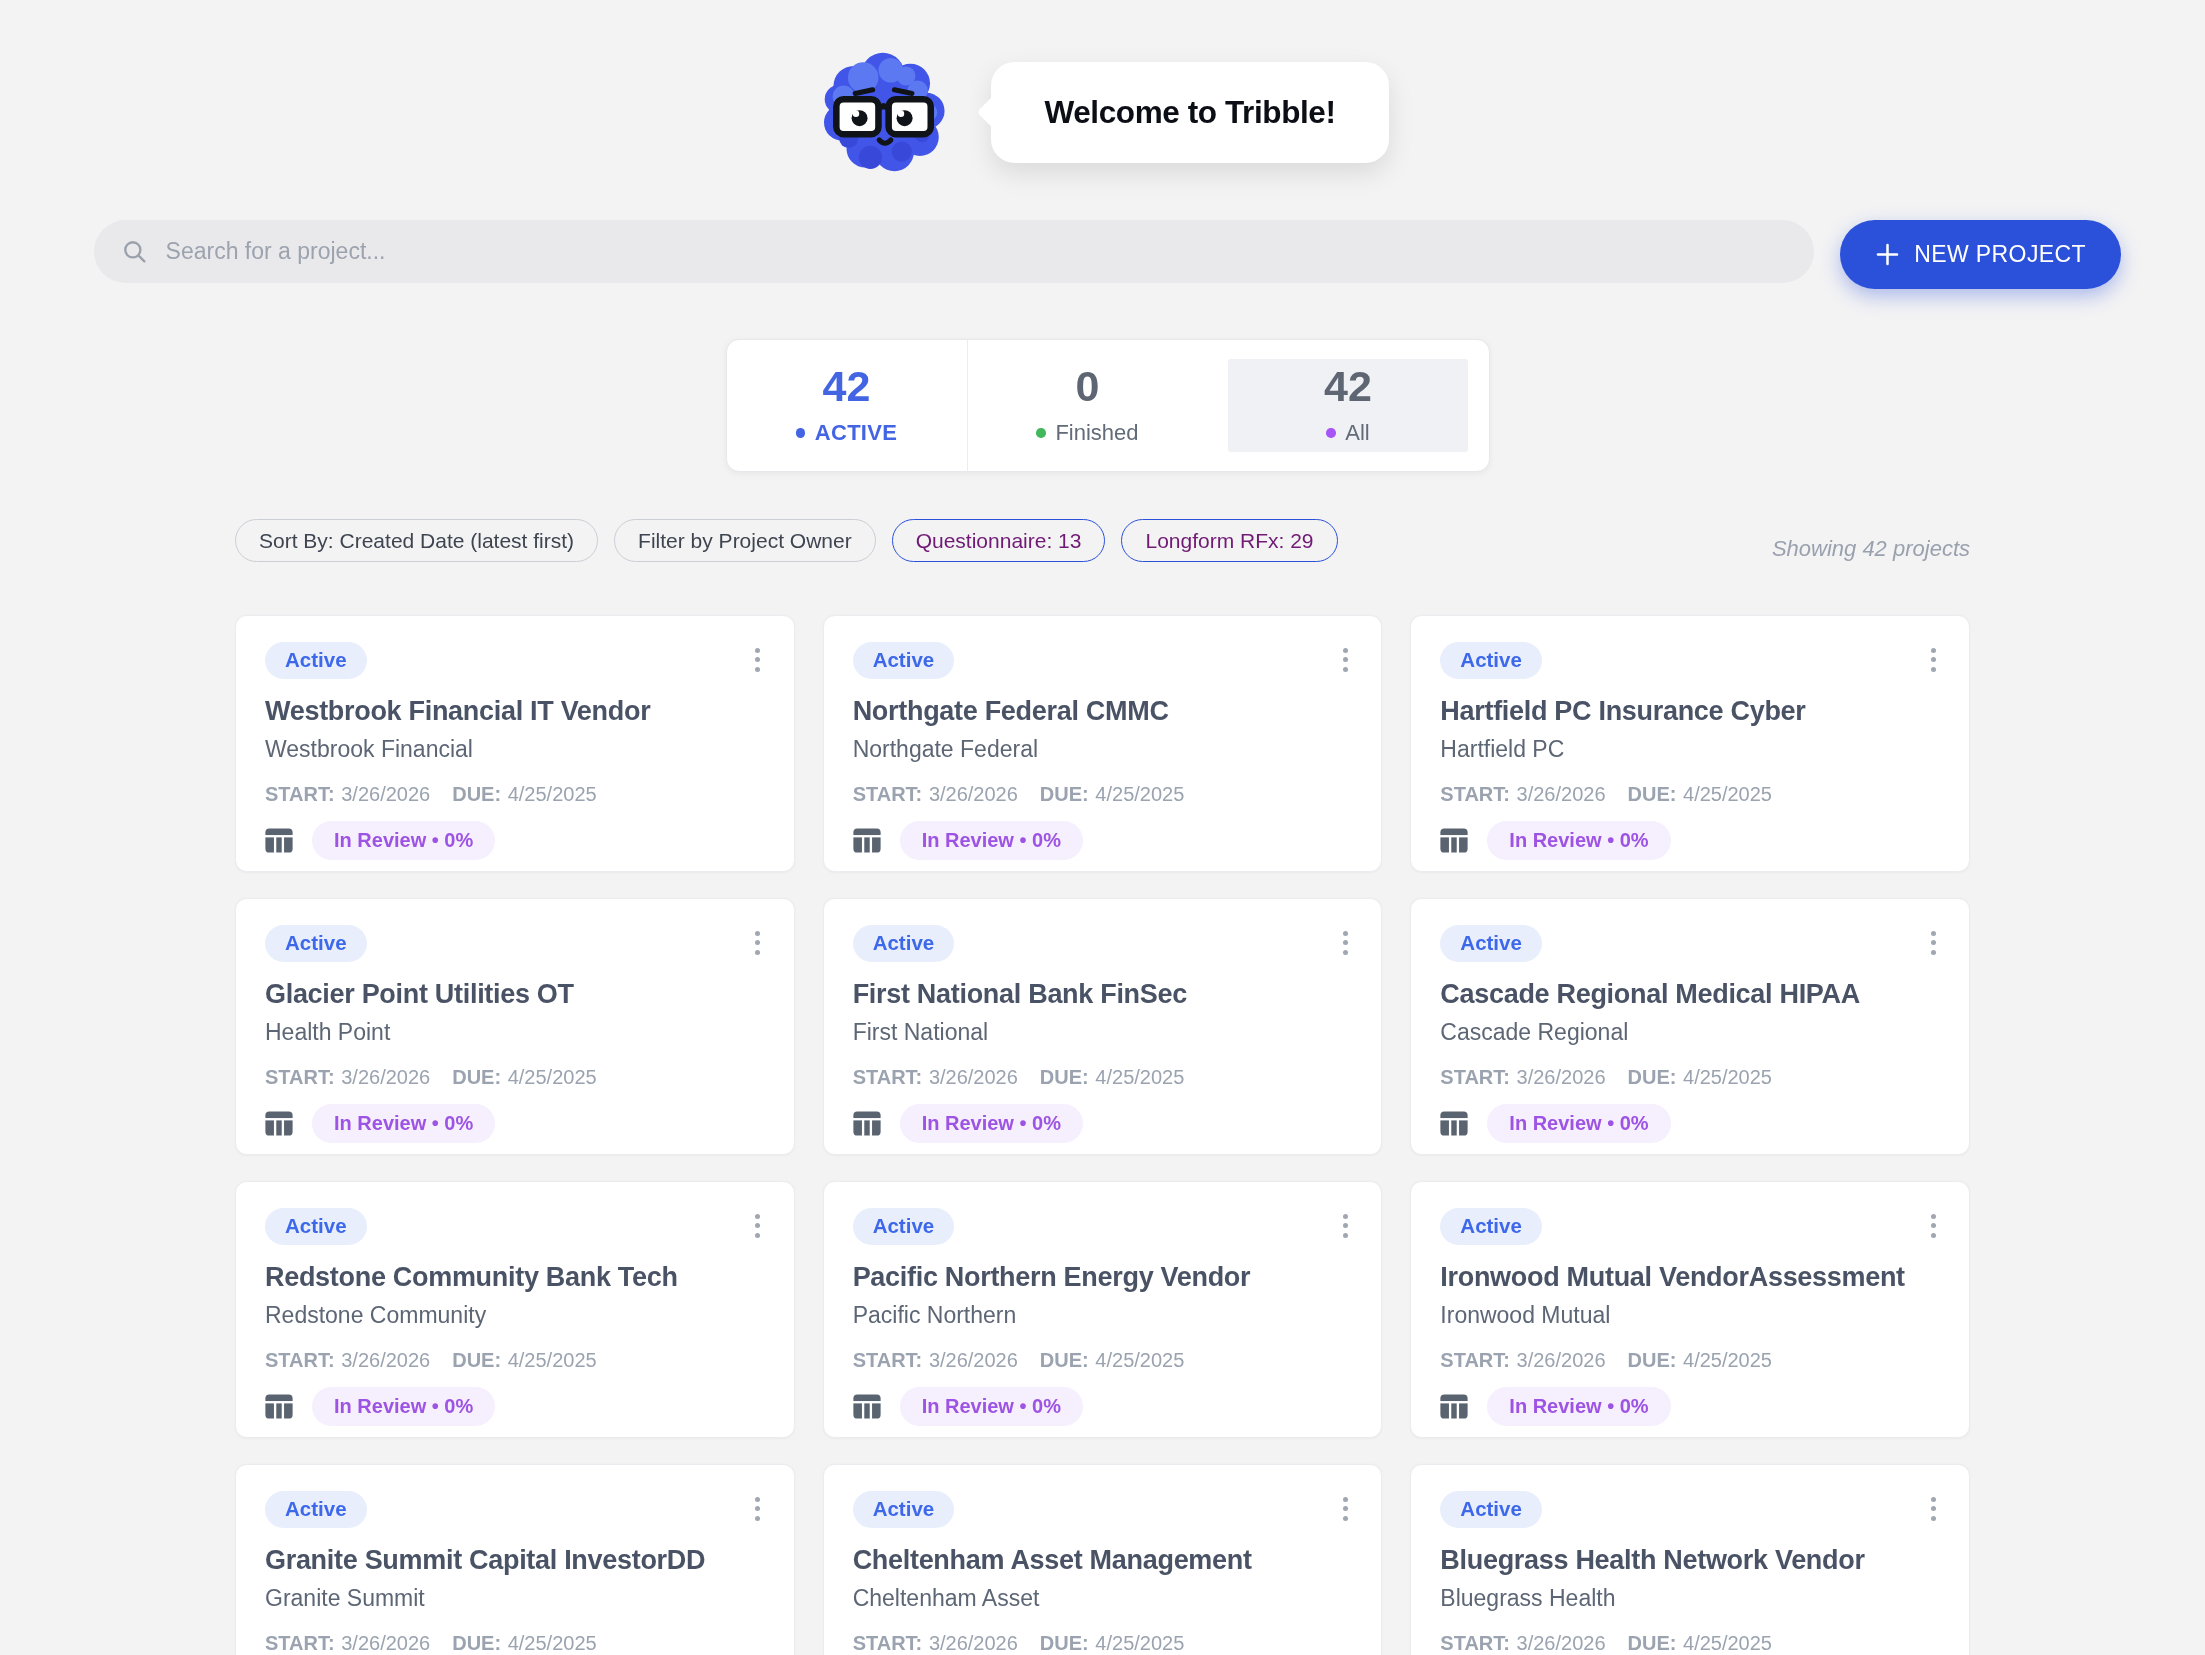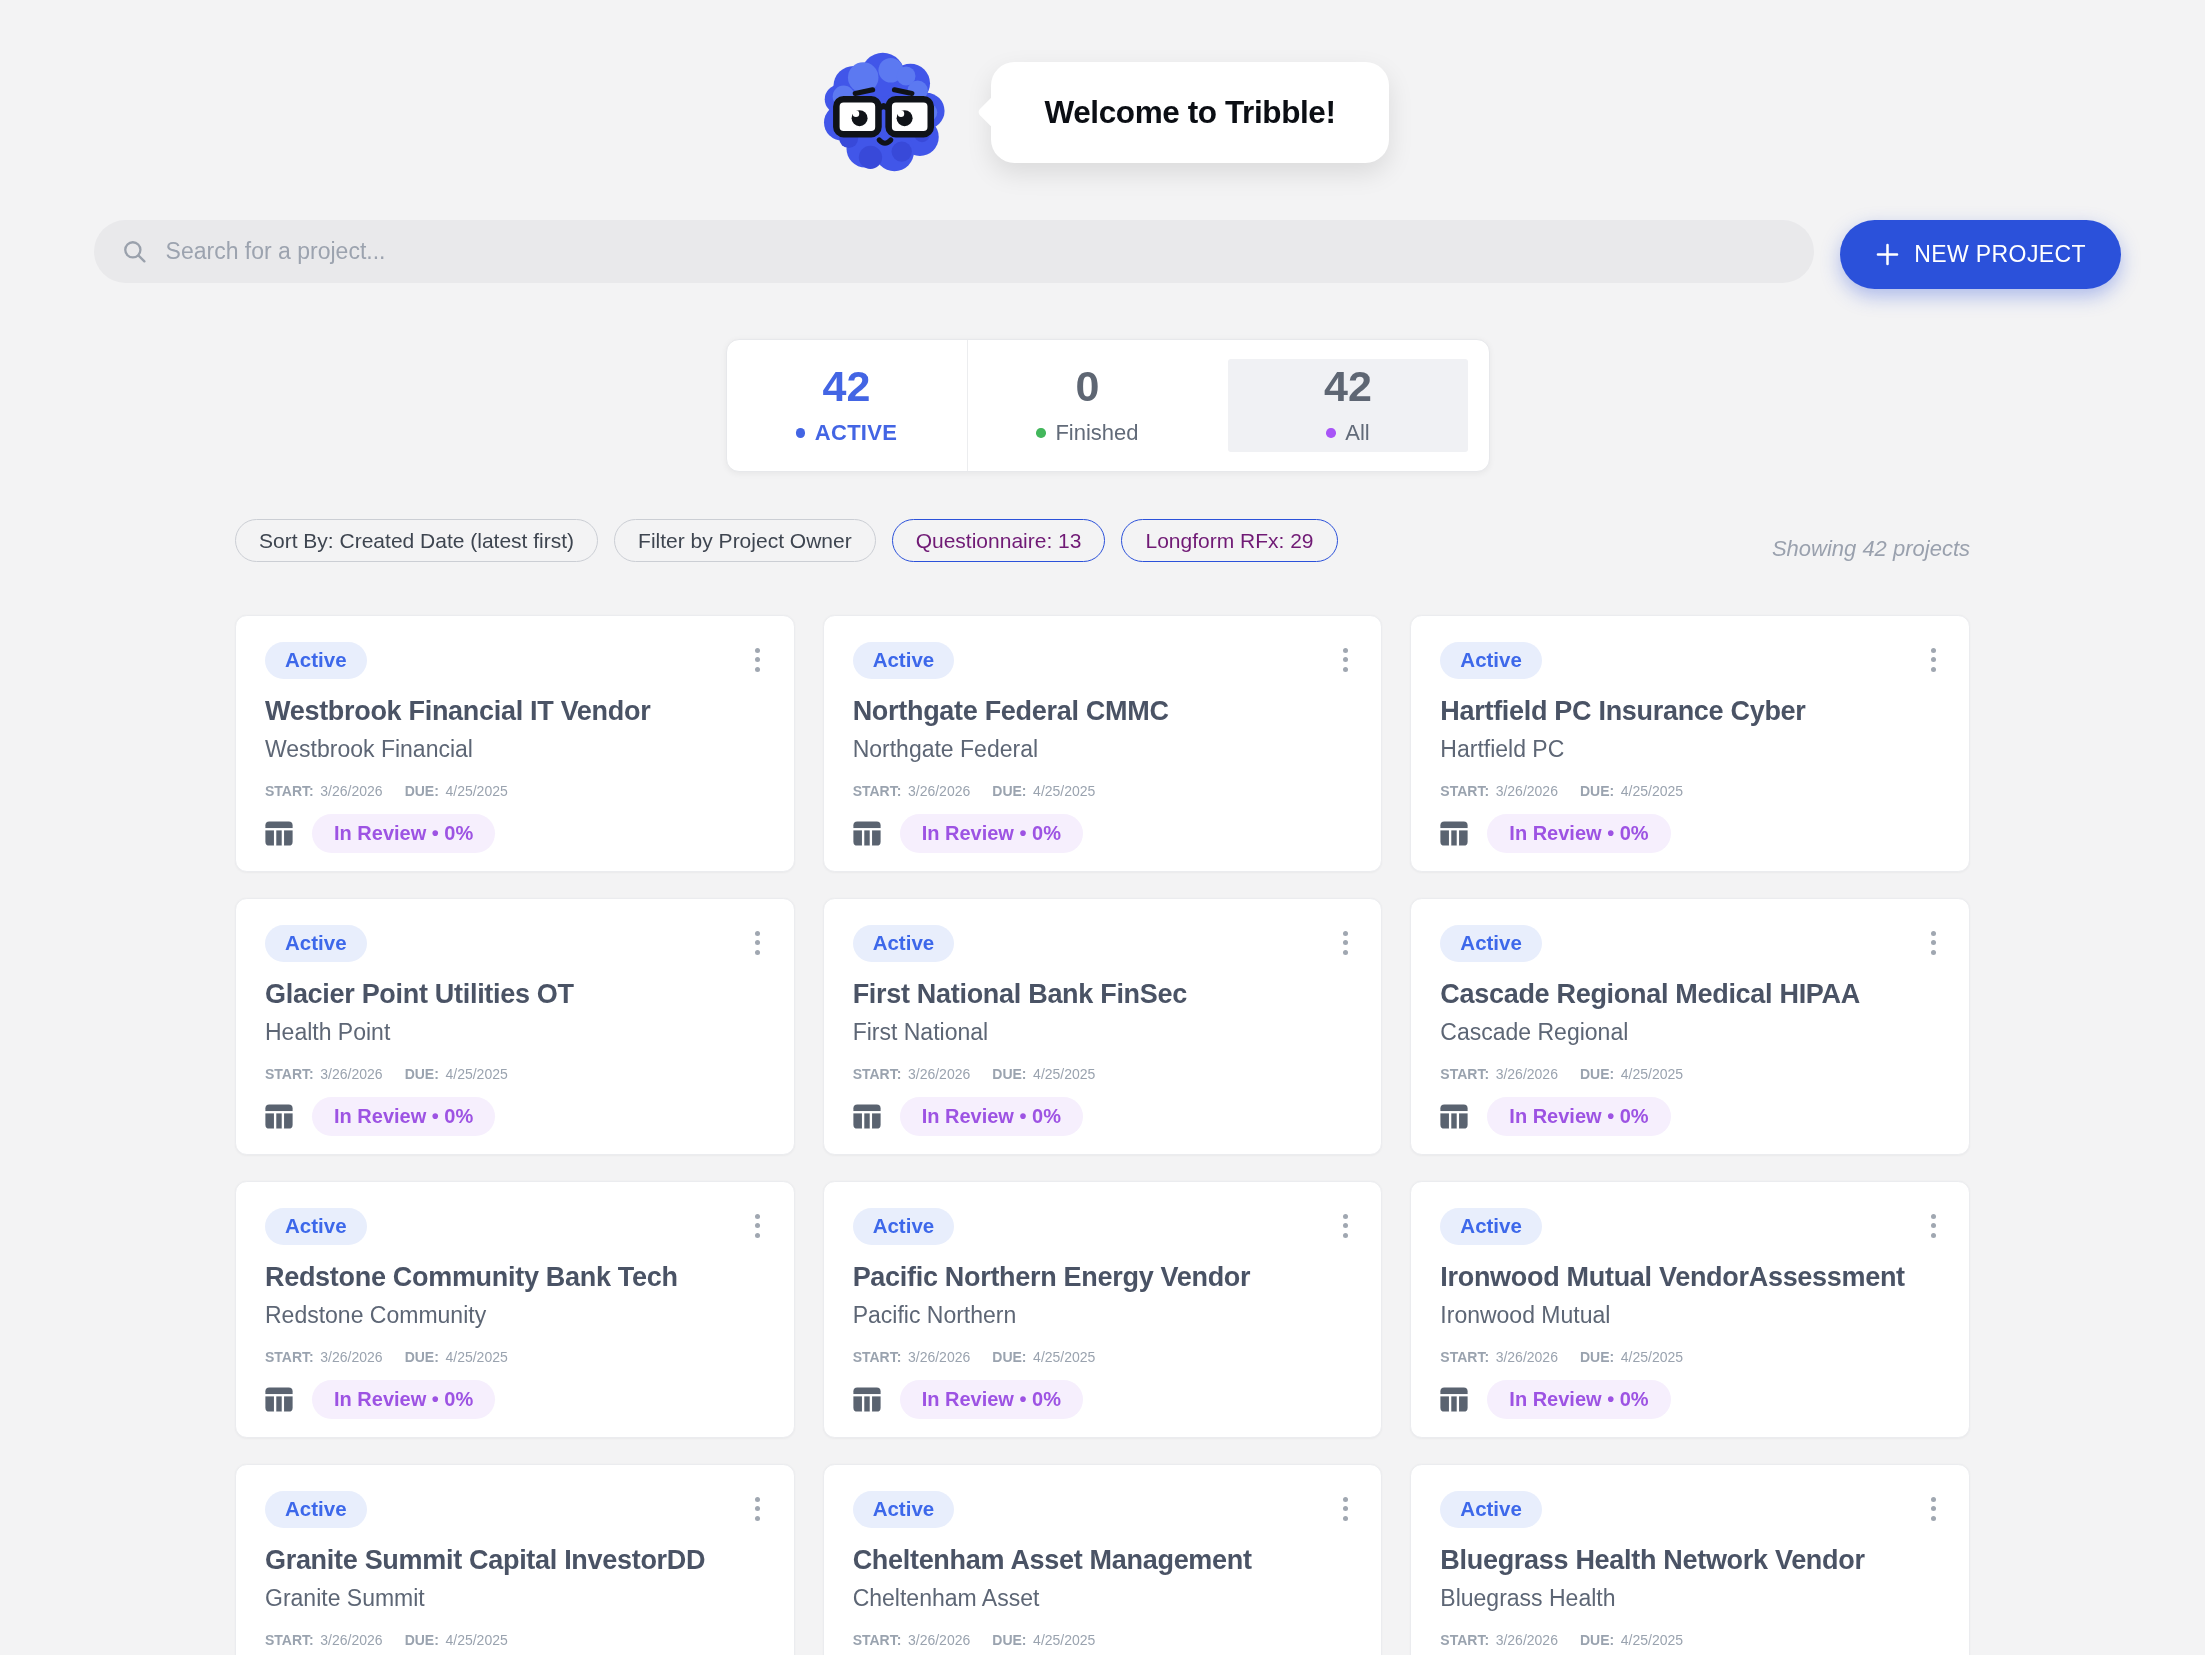--- a/index.html
+++ b/index.html
@@ -88,21 +88,21 @@
   }
   .card-head { display:flex; justify-content:space-between; align-items:flex-start; }
   .badge-active {
     background:#E8EEFC; color:#3D68EA; font-weight:600; font-size:20.5px;
     padding:8px 20px; border-radius:732px; line-height:1; display:inline-block;
   }
   .kebab { display:flex; flex-direction:column; gap:4.4px; padding:5.9px 4.4px; background:none; border:none; cursor:pointer; }
   .kebab i { width:5.1px; height:5.1px; border-radius:50%; background:#A0A7B1; }
   .card-title { margin-top:17.6px; font-size:27px; font-weight:700; color:#4A5365; letter-spacing:-0.3px; line-height:1.15; white-space:nowrap; }
   .card-company { margin-top:8.8px; font-size:23px; color:#5D6675; line-height:1.15; }
-  .card-meta { margin-top:20.5px; display:flex; gap:22px; font-size:14px; color:#9AA3AF; line-height:1.15; white-space:nowrap; }
+  .card-meta { margin-top:20.5px; display:flex; gap:22px; font-size:20px; color:#9AA3AF; line-height:1.15; white-space:nowrap; }
   .card-meta .lbl { font-weight:700; margin-right:6.6px; }
   .card-foot { margin-top:14.7px; display:flex; align-items:center; gap:19px; }
   .badge-review {
     background:#F6EFFD; color:#9D53E3; font-weight:600; font-size:20px;
     padding:9.5px 22px; border-radius:732px; line-height:1; display:inline-block;
   }
 </style>
 </head>
 <body>
 

